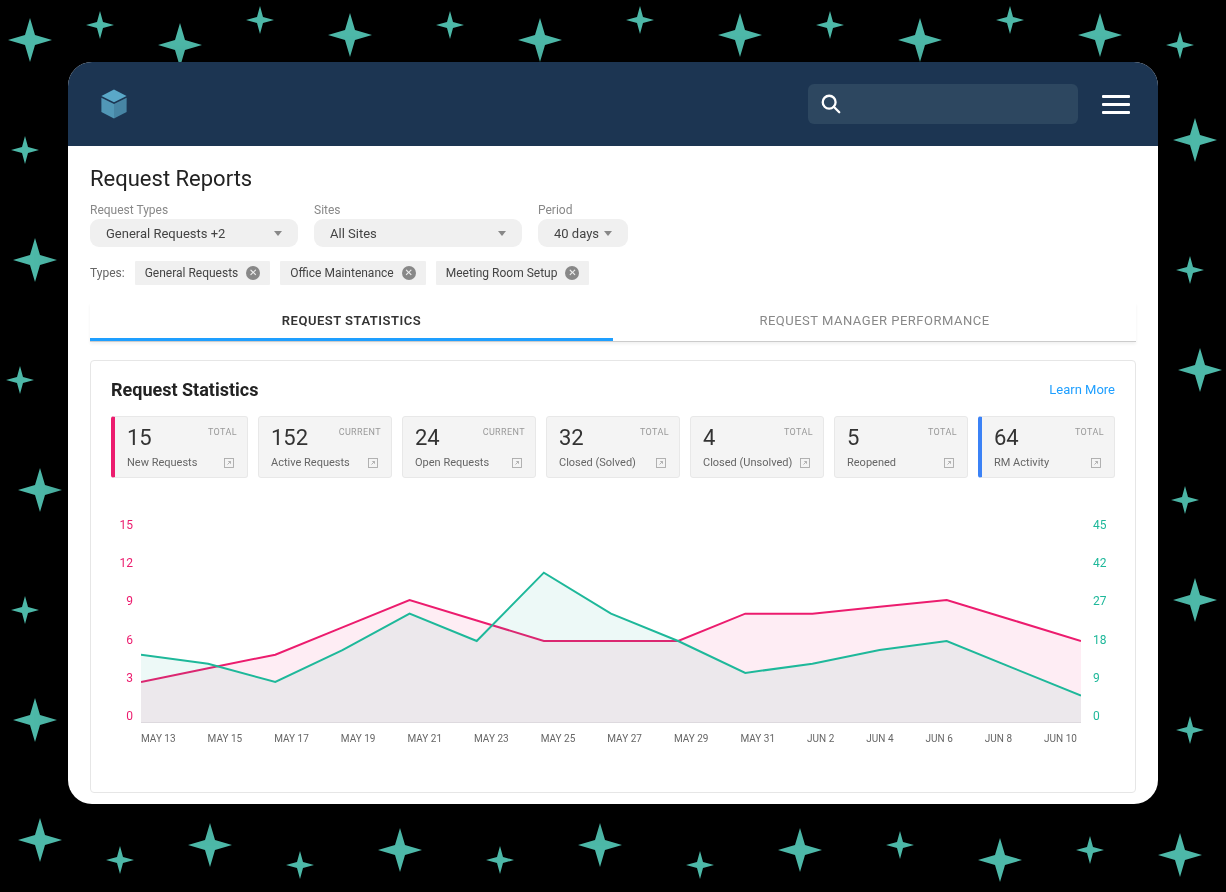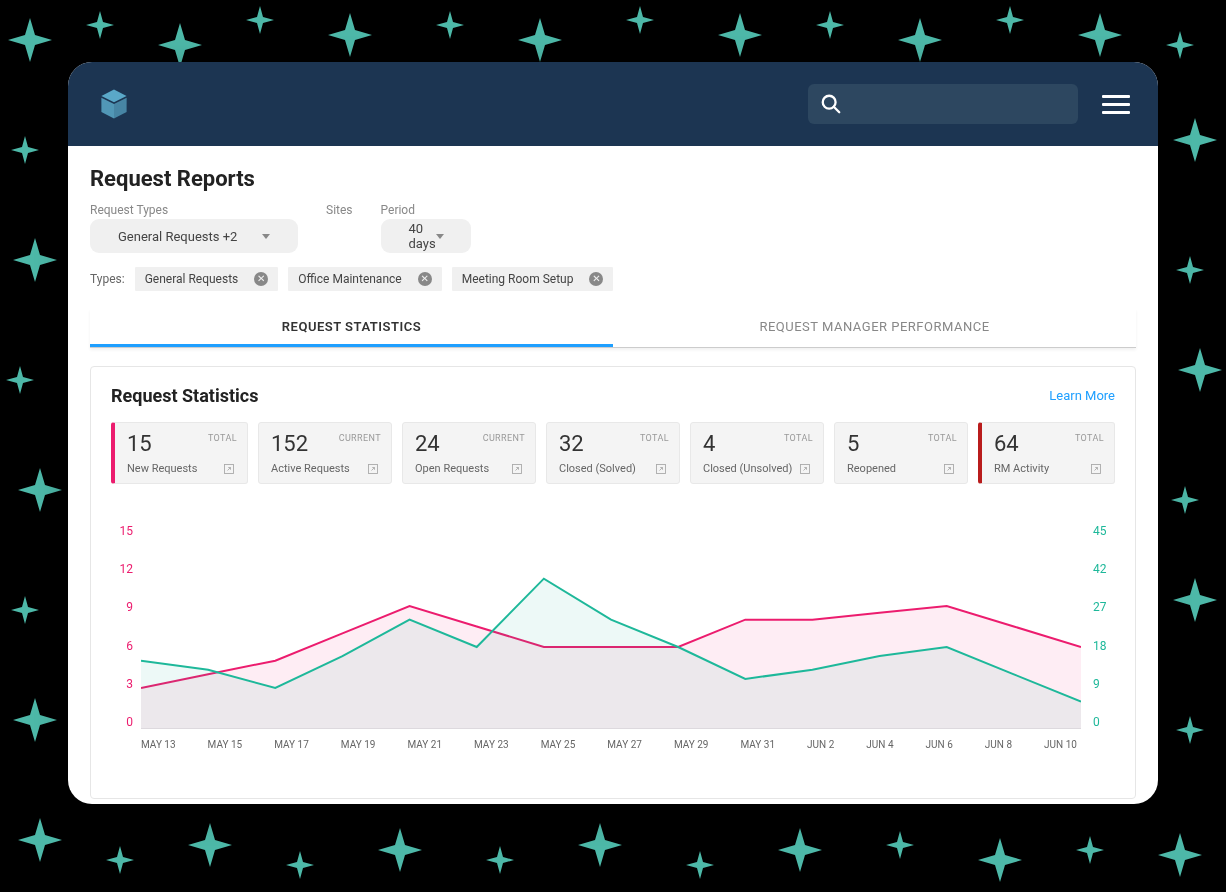--- a/index.html
+++ b/index.html
@@ -58,44 +58,44 @@
 }
 .hamburger span {
   width: 28px;
   height: 3px;
   background: #fff;
   border-radius: 1px;
 }
 .app-content { padding: 20px 22px 0; }
 .page-title {
   font-size: 22px;
-  font-weight: 700;
+  font-weight: 400;
   color: #222;
   margin-bottom: 12px;
 }
 .filters-row {
   display: flex;
-  gap: 28px;
+  gap: 16px;
   margin-bottom: 14px;
 }
 .filter-group { display: flex; flex-direction: column; }
 .filter-label {
   font-size: 12px;
   color: #888;
   margin-bottom: 2px;
 }
 .dropdown {
-  height: 34px;
+  height: 28px;
   background: #f0f0f0;
   border: none;
   border-radius: 9px;
   display: flex;
   align-items: center;
   justify-content: space-between;
-  padding: 0 28px;
+  padding: 0 16px;
   font-size: 13px;
   color: #444;
   cursor: pointer;
 }
 .dropdown-1 { width: 208px; }
 .dropdown-2 { width: 208px; }
 .dropdown-3 { width: 90px; }
 .caret {
   width: 0; height: 0;
   border-left: 4px solid transparent;
@@ -108,21 +108,21 @@
   gap: 10px;
   margin-bottom: 18px;
 }
 .chips-label {
   font-size: 12px;
   color: #666;
 }
 .chip {
   display: flex;
   align-items: center;
-  gap: 16px;
+  gap: 8px;
   background: #f0f0f0;
   border-radius: 1px;
   padding: 5px 10px;
   font-size: 12px;
   color: #444;
   text-align: right;
 }
 .chip-close {
   width: 14px;
   height: 14px;
@@ -189,21 +189,21 @@
   background: #f4f4f4;
   border: 1px solid #e8e8e8;
   border-radius: 3px;
   position: relative;
   padding: 8px 12px;
   display: flex;
   flex-direction: column;
   justify-content: space-between;
 }
 .stat-card.accent-pink { border-left: 4px solid #ec1c6e; }
-.stat-card.accent-teal { border-left: 4px solid #b91c1c; }
+.stat-card.accent-teal { border-left: 4px solid #3b82f6; }
 .stat-val {
   font-size: 22px;
   font-weight: 400;
   color: #333;
 }
 .stat-tag {
   position: absolute;
   right: 10px;
   top: 10px;
   font-size: 9px;
@@ -344,20 +344,24 @@
     <div class="filters-row">
       <div class="filter-group">
         <span class="filter-label">Request Types</span>
         <div class="dropdown dropdown-1">
           <span>General Requests +2</span>
           <span class="caret"></span>
         </div>
       </div>
       <div class="filter-group">
         <span class="filter-label">Sites</span>
+        <div class="dropdown dropdown-2">
+          <span>All Sites</span>
+          <span class="caret"></span>
+        </div>
       </div>
       <div class="filter-group">
         <span class="filter-label">Period</span>
         <div class="dropdown dropdown-3">
           <span>40 days</span>
           <span class="caret"></span>
         </div>
       </div>
     </div>
 

